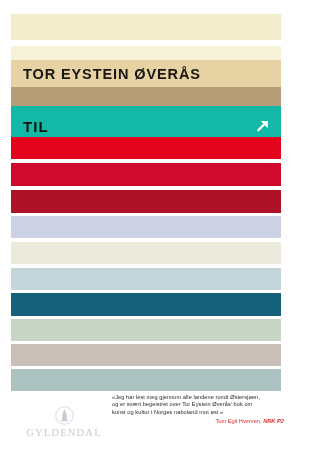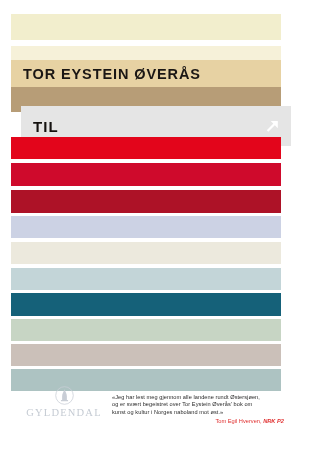--- a/index.html
+++ b/index.html
@@ -77,21 +77,21 @@
     position: absolute;
     left: 0;
     top: 386px;
     width: 292px;
     height: 64px;
   }
 
   #logo {
     position: absolute;
     left: 22px;
-    top: 0;
+    top: 20px;
     width: 84px;
     text-align: center;
     color: #c9ced6;
   }
 
   #logo-mark {
     display: block;
     margin: 0 auto 3px auto;
     width: 19px;
     height: 19px;
@@ -142,21 +142,21 @@
 
 <div id="cover">
 
   <div id="stripes">
       <div class="stripe" style="top: 14px; height: 26px; background: rgb(242, 238, 205);"></div>
       <div class="stripe" style="top: 46px; height: 25px; background: rgb(246, 241, 217);"></div>
       <div class="stripe" style="top: 60px; height: 27px; background: rgb(231, 210, 163);">
         <span class="stripe-label author-text">TOR EYSTEIN ØVERÅS</span>
       </div>
       <div class="stripe" style="top: 87px; height: 25px; background: rgb(183, 157, 119);"></div>
-      <div class="stripe" style="top: 106px; height: 40px; background: #e5e5e5; margin-left: 10px;">
+      <div class="stripe" style="top: 106px; height: 40px; background: #14b8a6;">
         <span class="stripe-label title-text">TIL</span>
         <svg class="arrow-icon" viewBox="0 0 24 24">
           <path d="M5 19 L18 6" stroke="#ffffff" stroke-width="3.2" fill="none"></path>
           <path d="M9.5 5 L19.5 5 L19.5 15 Z" fill="#ffffff"></path>
         </svg>
       </div>
       <div class="stripe" style="top: 137px; height: 22px; background: rgb(227, 5, 27);"></div>
       <div class="stripe" style="top: 163px; height: 23px; background: rgb(207, 10, 44);"></div>
       <div class="stripe" style="top: 190px; height: 23px; background: rgb(173, 18, 39);"></div>
       <div class="stripe" style="top: 216px; height: 22px; background: rgb(204, 210, 228);"></div>

